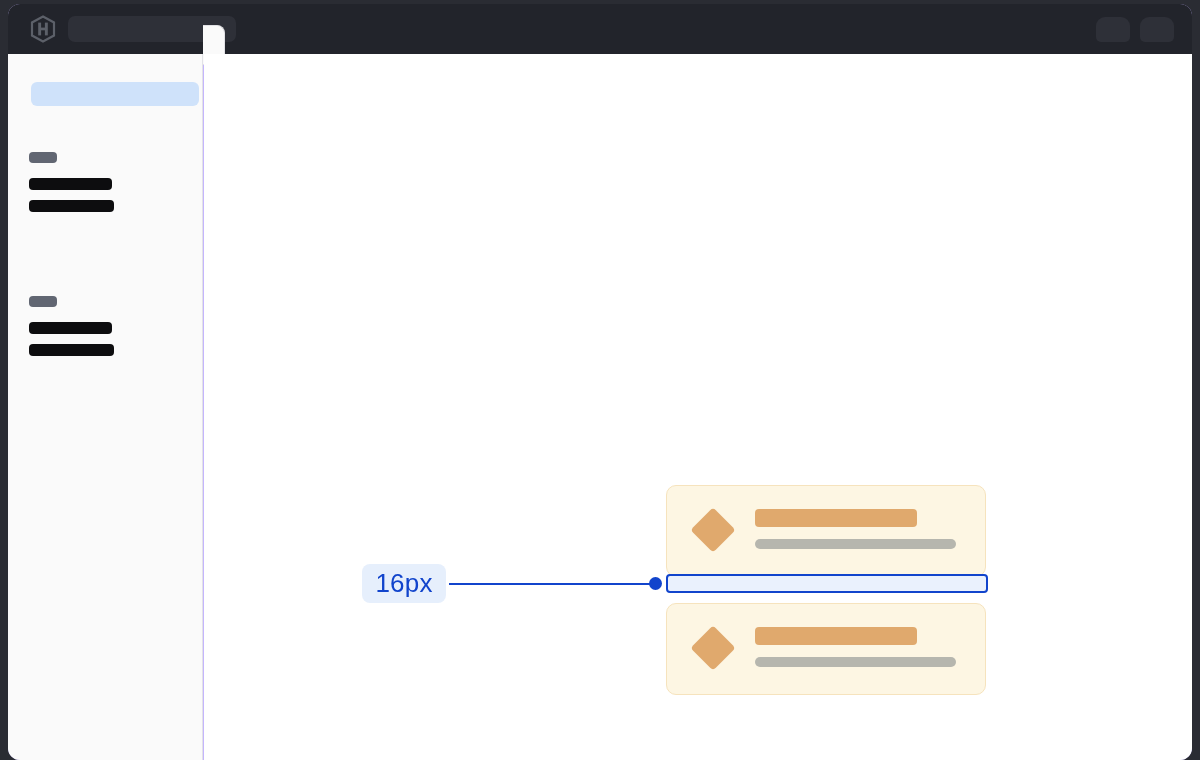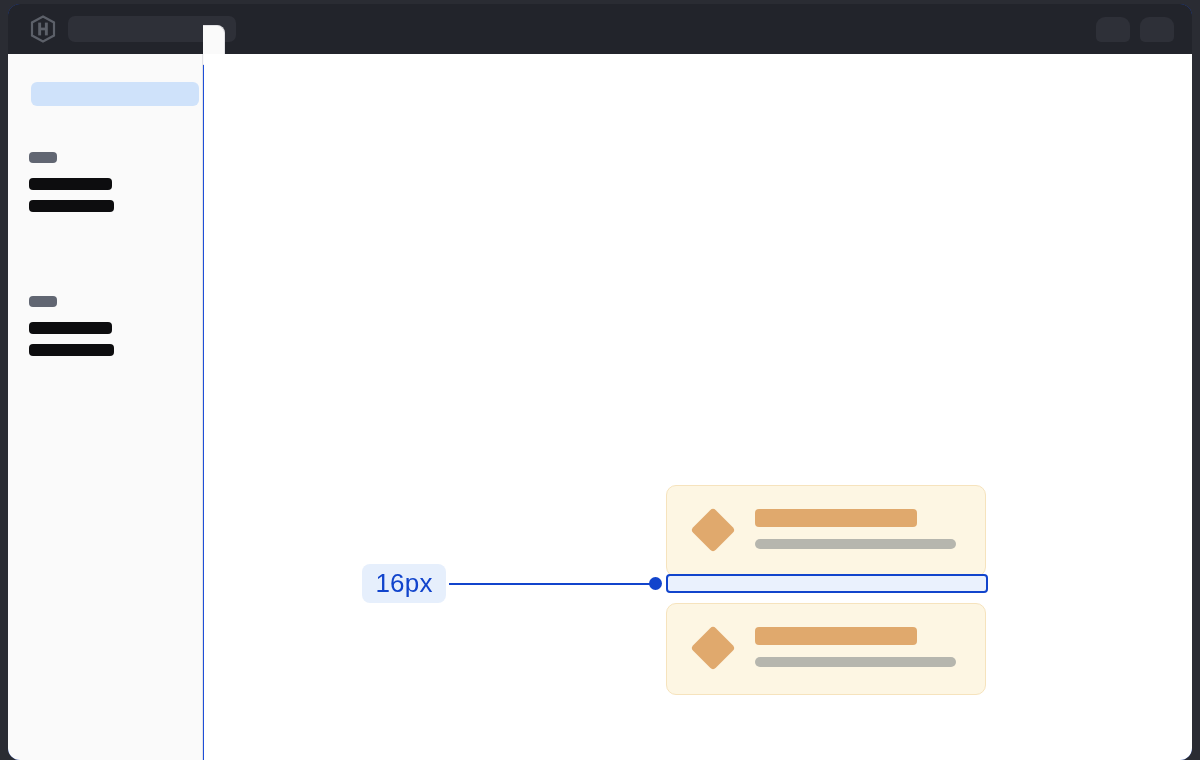--- a/index.html
+++ b/index.html
@@ -13,21 +13,21 @@
     background: #2a2c33;
     font-family: "Liberation Sans", sans-serif;
   }
 
   #app-window {
     position: absolute;
     left: 8px;
     top: 4px;
     width: 1184px;
     height: 756px;
-    background: #1d4ed8;
+    background: #c4b5fd;
     border-radius: 12px;
     overflow: hidden;
   }
 
   
   #topbar {
     position: absolute;
     left: 0; top: 0;
     width: 1184px;
     height: 50px;

